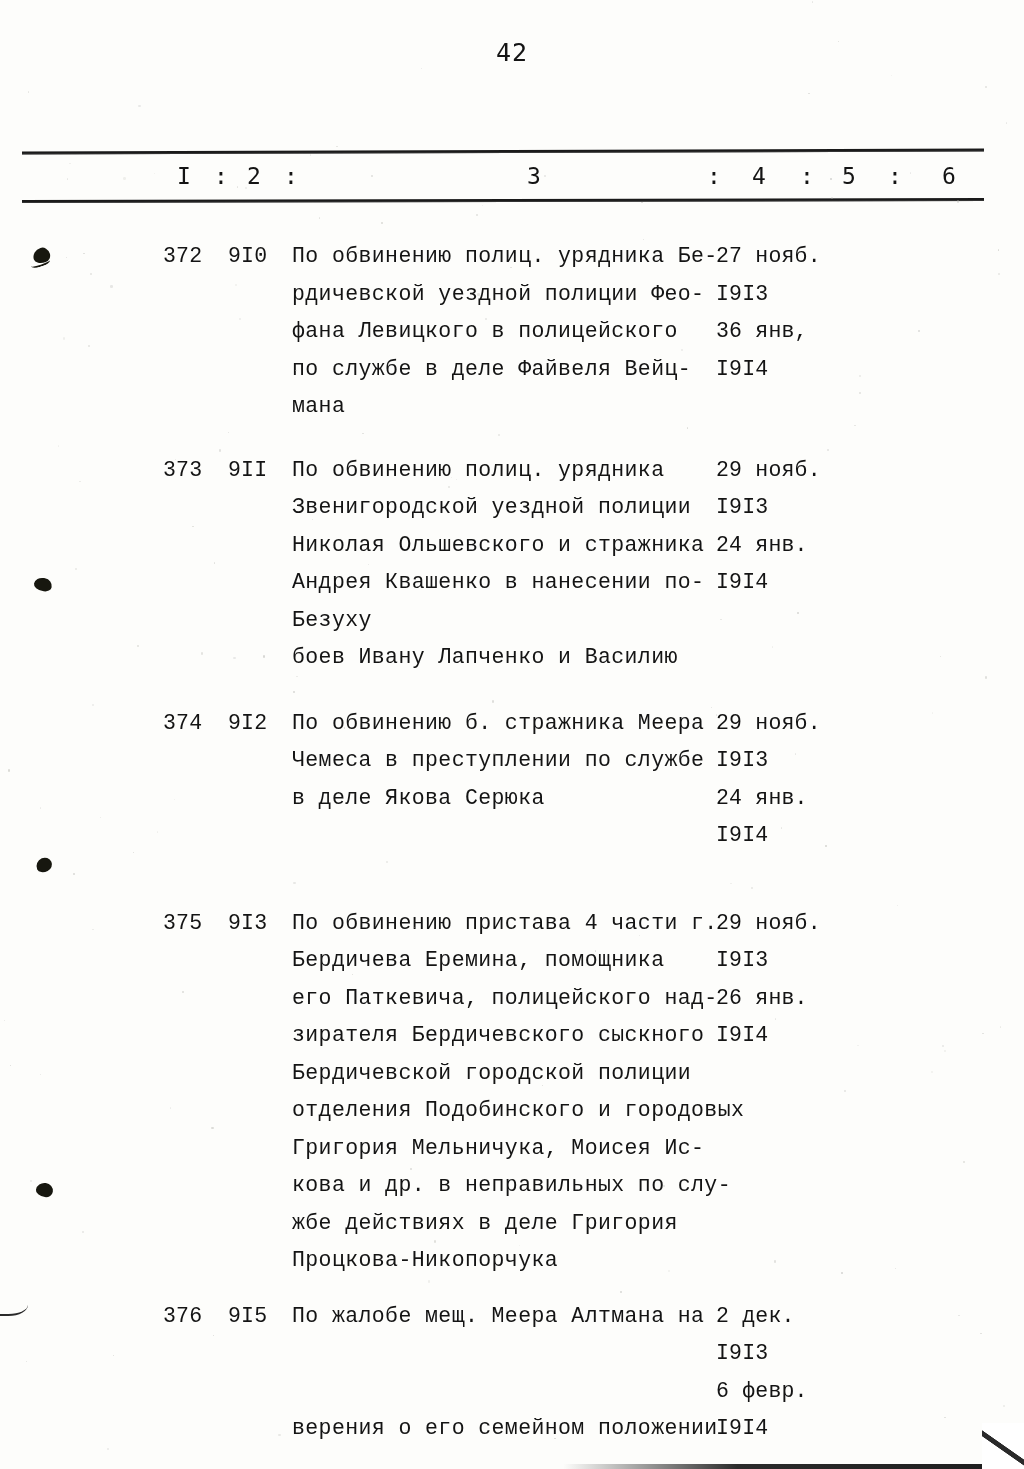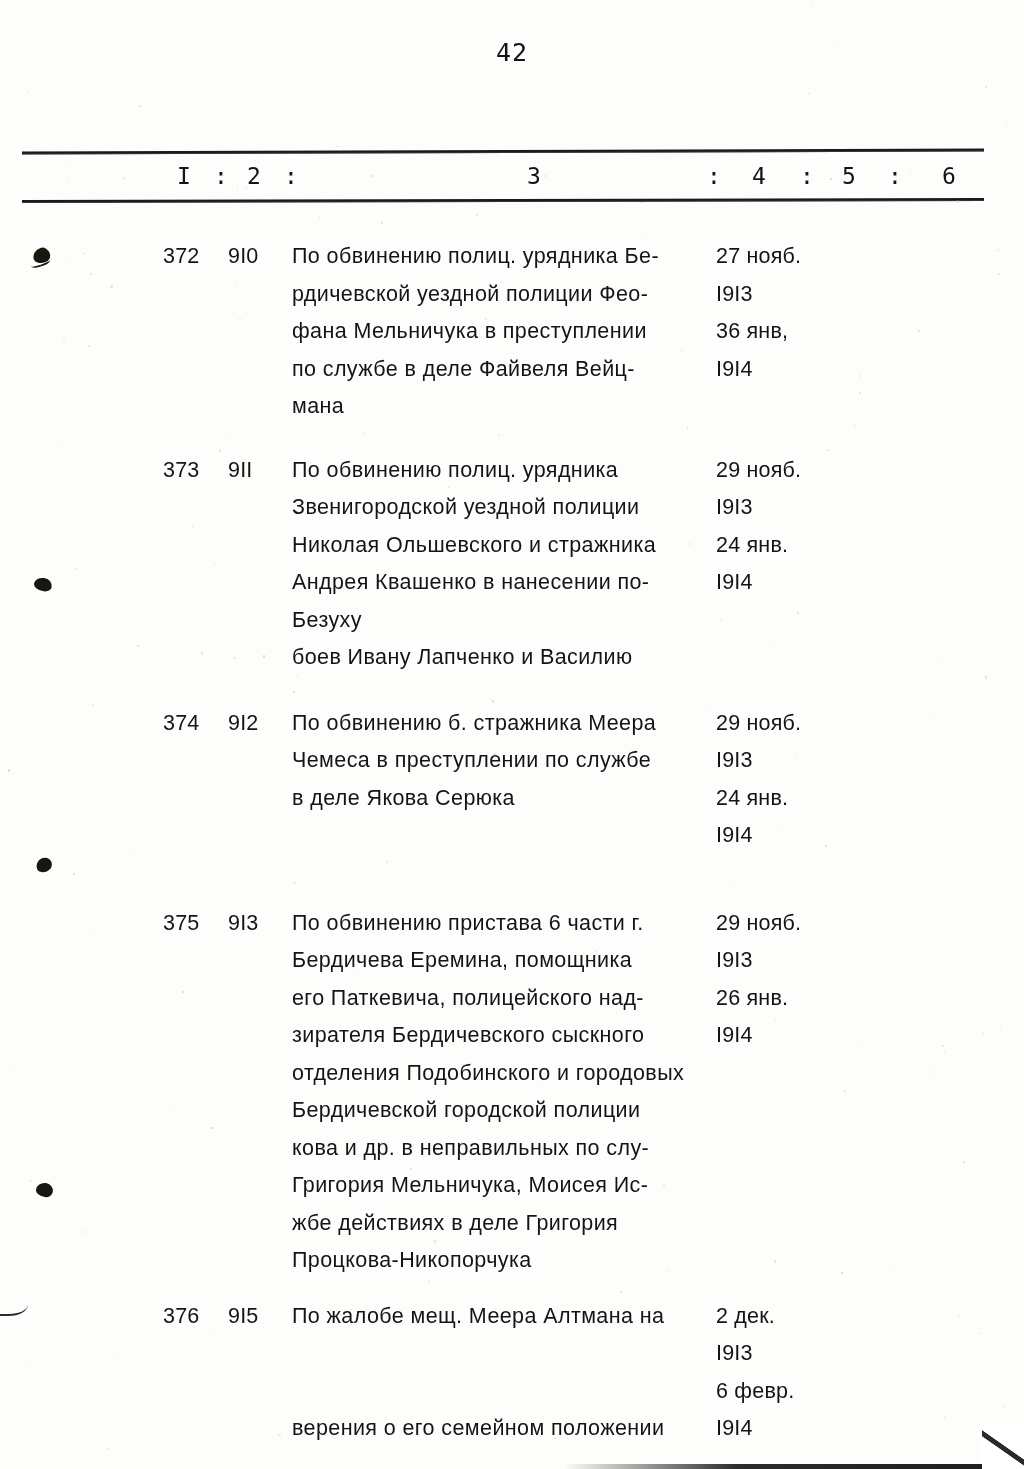--- a/index.html
+++ b/index.html
@@ -104,21 +104,21 @@
   }
   .entry-line {
     position: relative;
     height: 37.5px;
     white-space: nowrap;
   }
   .cell {
     position: absolute;
     font-size: 21.5px;
     line-height: 37.5px;
-    font-family: Liberation Sans, sans-serif;
+    font-family: Liberation Mono, monospace;
     letter-spacing: 0.2px;
   }
   .col-seq  { left: 163px; }
   .col-file { left: 228px; }
   .col-desc { left: 292px; letter-spacing: 0.4px; }
   .col-date { left: 716px; }
 
   
   .blot {
     position: absolute;
@@ -220,21 +220,21 @@
           <span class="cell col-seq">372</span>
           <span class="cell col-file">9I0</span>
           <span class="cell col-desc">По обвинению полиц. урядника Бе-</span>
           <span class="cell col-date">27 нояб.</span>
         </div>
         <div class="entry-line">
           <span class="cell col-desc">рдичевской уездной полиции Фео-</span>
           <span class="cell col-date">I9I3</span>
         </div>
         <div class="entry-line">
-          <span class="cell col-desc">фана Мельничука в преступлении</span>
+          <span class="cell col-desc">фана Левицкого в полицейского</span>
           <span class="cell col-date">36 янв,</span>
         </div>
         <div class="entry-line">
           <span class="cell col-desc">по службе в деле Файвеля Вейц-</span>
           <span class="cell col-date">I9I4</span>
         </div>
         <div class="entry-line">
           <span class="cell col-desc">мана</span>
         </div>
       </div>
@@ -280,46 +280,46 @@
           <span class="cell col-date">24 янв.</span>
         </div>
         <div class="entry-line">
           <span class="cell col-date">I9I4</span>
         </div>
       </div>
       <div class="entry" style="margin-bottom: 18px;">
         <div class="entry-line">
           <span class="cell col-seq">375</span>
           <span class="cell col-file">9I3</span>
-          <span class="cell col-desc">По обвинению пристава 6 части г.</span>
+          <span class="cell col-desc">По обвинению пристава 4 части г.</span>
           <span class="cell col-date">29 нояб.</span>
         </div>
         <div class="entry-line">
           <span class="cell col-desc">Бердичева Еремина, помощника</span>
           <span class="cell col-date">I9I3</span>
         </div>
         <div class="entry-line">
           <span class="cell col-desc">его Паткевича, полицейского над-</span>
           <span class="cell col-date">26 янв.</span>
         </div>
         <div class="entry-line">
           <span class="cell col-desc">зирателя Бердичевского сыскного</span>
           <span class="cell col-date">I9I4</span>
         </div>
         <div class="entry-line">
+          <span class="cell col-desc">Бердичевской городской полиции</span>
+        </div>
+        <div class="entry-line">
           <span class="cell col-desc">отделения Подобинского и городовых</span>
         </div>
         <div class="entry-line">
-          <span class="cell col-desc">Бердичевской городской полиции</span>
+          <span class="cell col-desc">Григория Мельничука, Моисея Ис-</span>
         </div>
         <div class="entry-line">
           <span class="cell col-desc">кова и др. в неправильных по слу-</span>
-        </div>
-        <div class="entry-line">
-          <span class="cell col-desc">Григория Мельничука, Моисея Ис-</span>
         </div>
         <div class="entry-line">
           <span class="cell col-desc">жбе действиях в деле Григория</span>
         </div>
         <div class="entry-line">
           <span class="cell col-desc">Процкова-Никопорчука</span>
         </div>
       </div>
       <div class="entry" style="margin-bottom: 0px;">
         <div class="entry-line">

